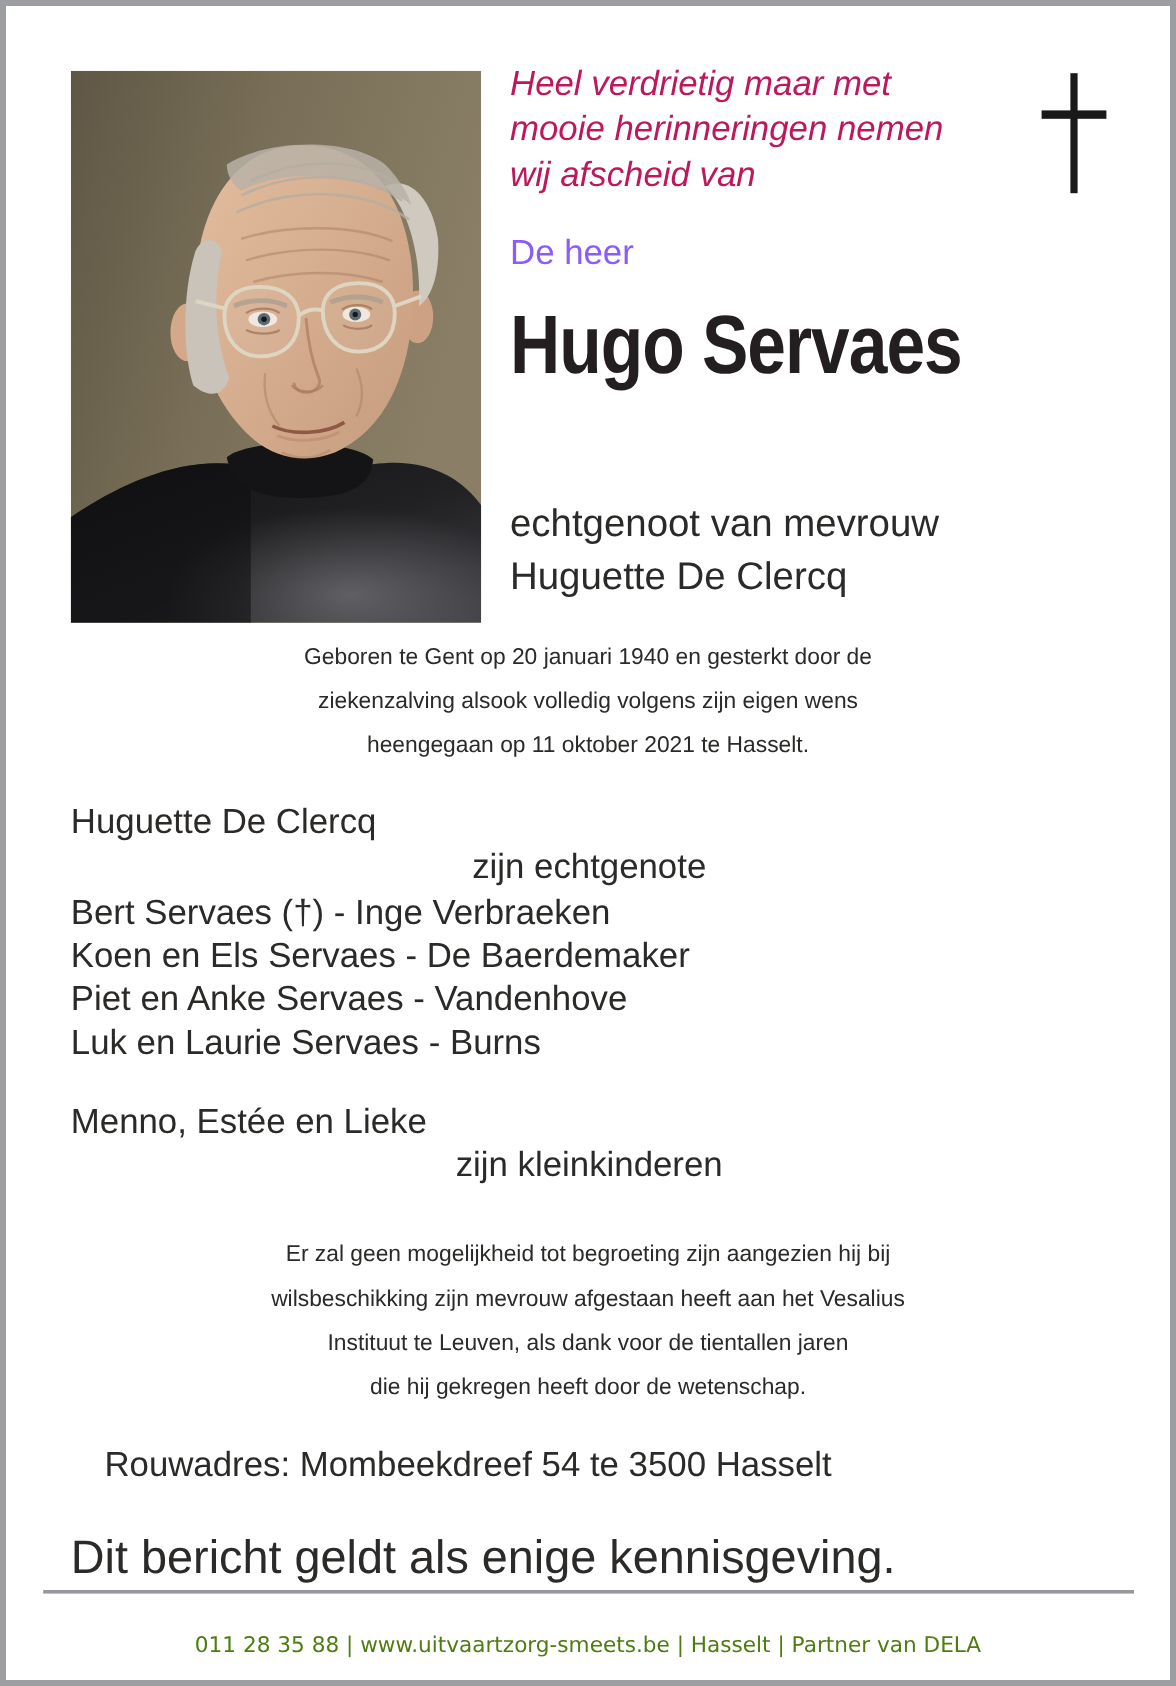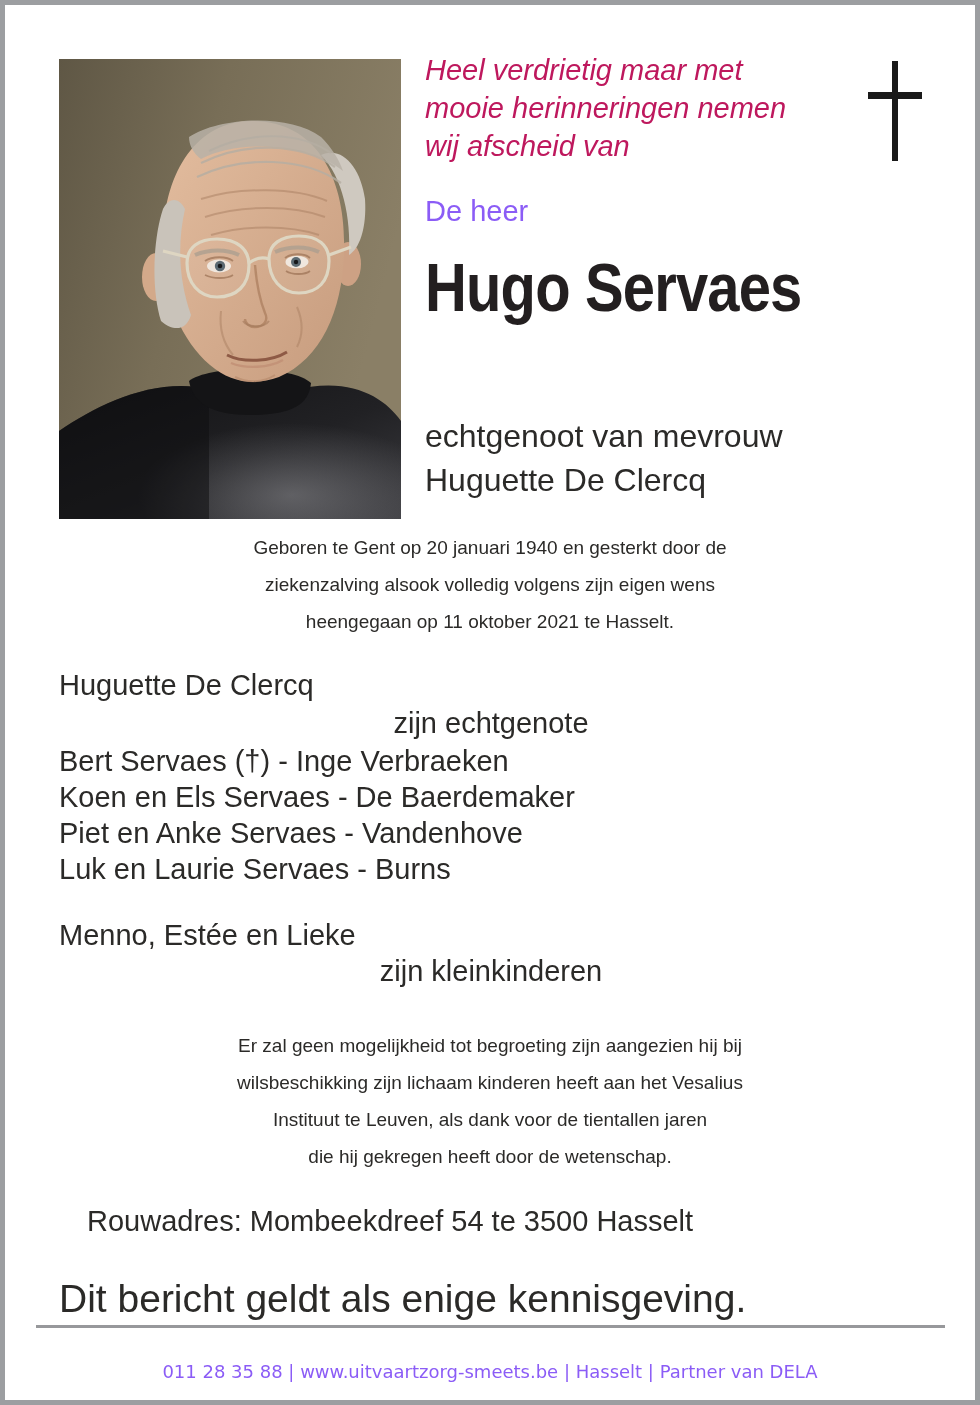--- a/index.html
+++ b/index.html
@@ -47,21 +47,21 @@
   .notification{left:54px;top:1272px;font-size:39px;}
 
   .rule{left:31px;top:1320px;width:909px;height:3px;background:#97989b;}
 
   .footer-company{
     left:0;top:1328px;width:970px;text-align:center;
     font-family:"DejaVu Sans",sans-serif;font-weight:bold;font-size:22px;color:#232120;
   }
   .footer-contact{
     left:0;top:1356px;width:970px;text-align:center;
-    font-family:"DejaVu Sans",sans-serif;font-size:18px;color:#8b5cf6;
+    font-family:"DejaVu Sans",sans-serif;font-size:18px;color:#4d7c0f;
   }
 </style>
 </head>
 <body>
 
 <div class="page">
 
   <div class="abs photo">
     <svg width="342" height="460" viewBox="0 0 342 460">
       <defs>
@@ -192,21 +192,21 @@
     <div class="nowrap">Koen en Els Servaes - De Baerdemaker</div>
     <div class="nowrap">Piet en Anke Servaes - Vandenhove</div>
     <div class="nowrap">Luk en Laurie Servaes - Burns</div>
   </div>
 
   <div class="abs fam grandchildren nowrap">Menno, Estée en Lieke</div>
   <div class="abs fam grandchildren-label label-right nowrap">zijn kleinkinderen</div>
 
   <div class="abs para notice">
     <div>Er zal geen mogelijkheid tot begroeting zijn aangezien hij bij</div>
-    <div>wilsbeschikking zijn lichaam kinderen heeft aan het Vesalius</div>
+    <div>wilsbeschikking zijn mevrouw afgestaan heeft aan het Vesalius</div>
     <div>Instituut te Leuven, als dank voor de tientallen jaren</div>
     <div>die hij gekregen heeft door de wetenschap.</div>
   </div>
 
   <div class="abs address nowrap">Rouwadres: Mombeekdreef 54 te 3500 Hasselt</div>
   <div class="abs notification nowrap">Dit bericht geldt als enige kennisgeving.</div>
 
   <div class="abs rule"></div>
   <div class="abs footer-contact">011 28 35 88 | www.uitvaartzorg-smeets.be | Hasselt | Partner van DELA</div>
 

